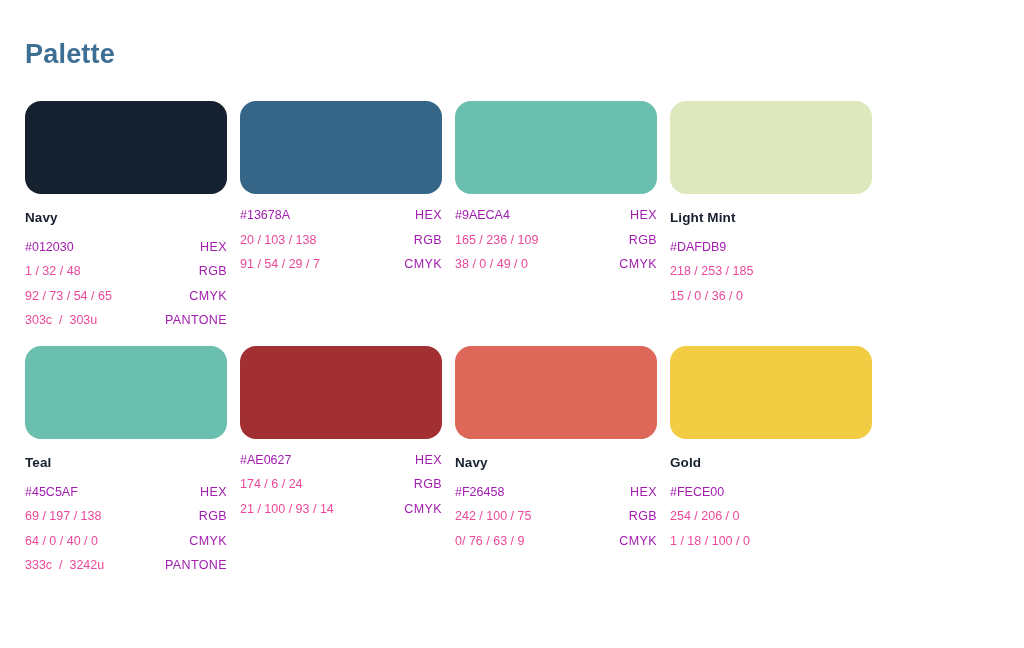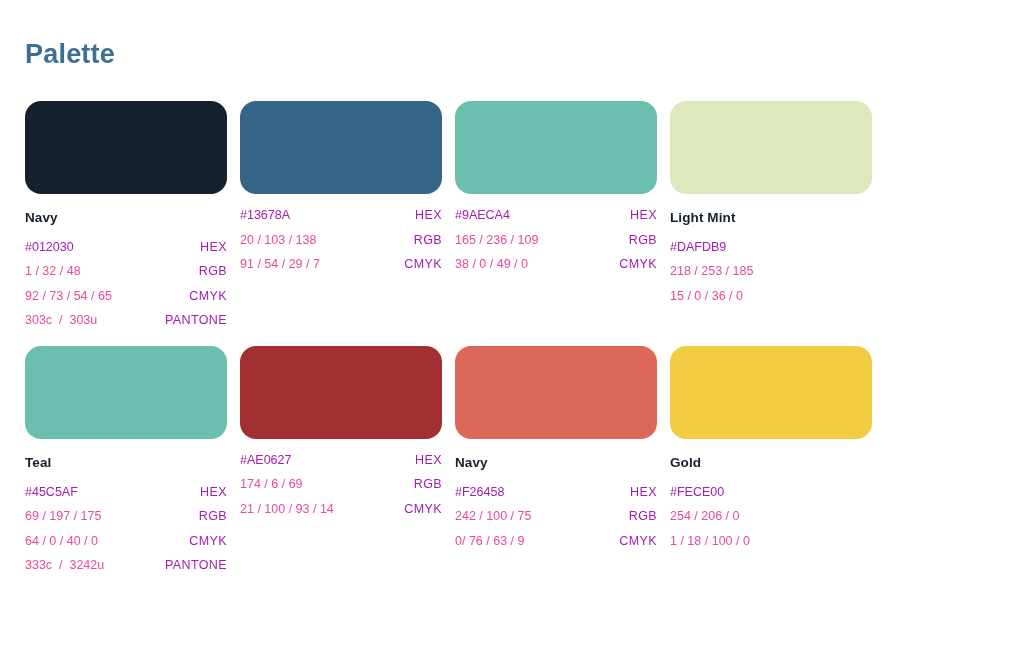--- a/index.html
+++ b/index.html
@@ -180,42 +180,42 @@
       </div>
       <div class="color-card">
         <div class="swatch" style="background: rgb(106, 191, 174);"></div>
         <div class="color-name">Teal</div>
         <div class="spec-list">
           <div class="spec-row is-hex">
             <span class="spec-value">#45C5AF</span>
             <span class="spec-label">HEX</span>
           </div>
           <div class="spec-row">
-            <span class="spec-value">69 / 197 / 175</span>
+            <span class="spec-value">69 / 197 / 138</span>
             <span class="spec-label">RGB</span>
           </div>
           <div class="spec-row">
             <span class="spec-value">64 / 0 / 40 / 0</span>
             <span class="spec-label">CMYK</span>
           </div>
           <div class="spec-row">
             <span class="spec-value">333c  /  3242u</span>
             <span class="spec-label">PANTONE</span>
           </div>
         </div>
       </div>
       <div class="color-card">
         <div class="swatch" style="background: rgb(162, 47, 49);"></div>
         <div class="spec-list">
           <div class="spec-row is-hex">
             <span class="spec-value">#AE0627</span>
             <span class="spec-label">HEX</span>
           </div>
           <div class="spec-row">
-            <span class="spec-value">174 / 6 / 69</span>
+            <span class="spec-value">174 / 6 / 24</span>
             <span class="spec-label">RGB</span>
           </div>
           <div class="spec-row">
             <span class="spec-value">21 / 100 / 93 / 14</span>
             <span class="spec-label">CMYK</span>
           </div>
         </div>
       </div>
       <div class="color-card">
         <div class="swatch" style="background: rgb(221, 103, 89);"></div>

